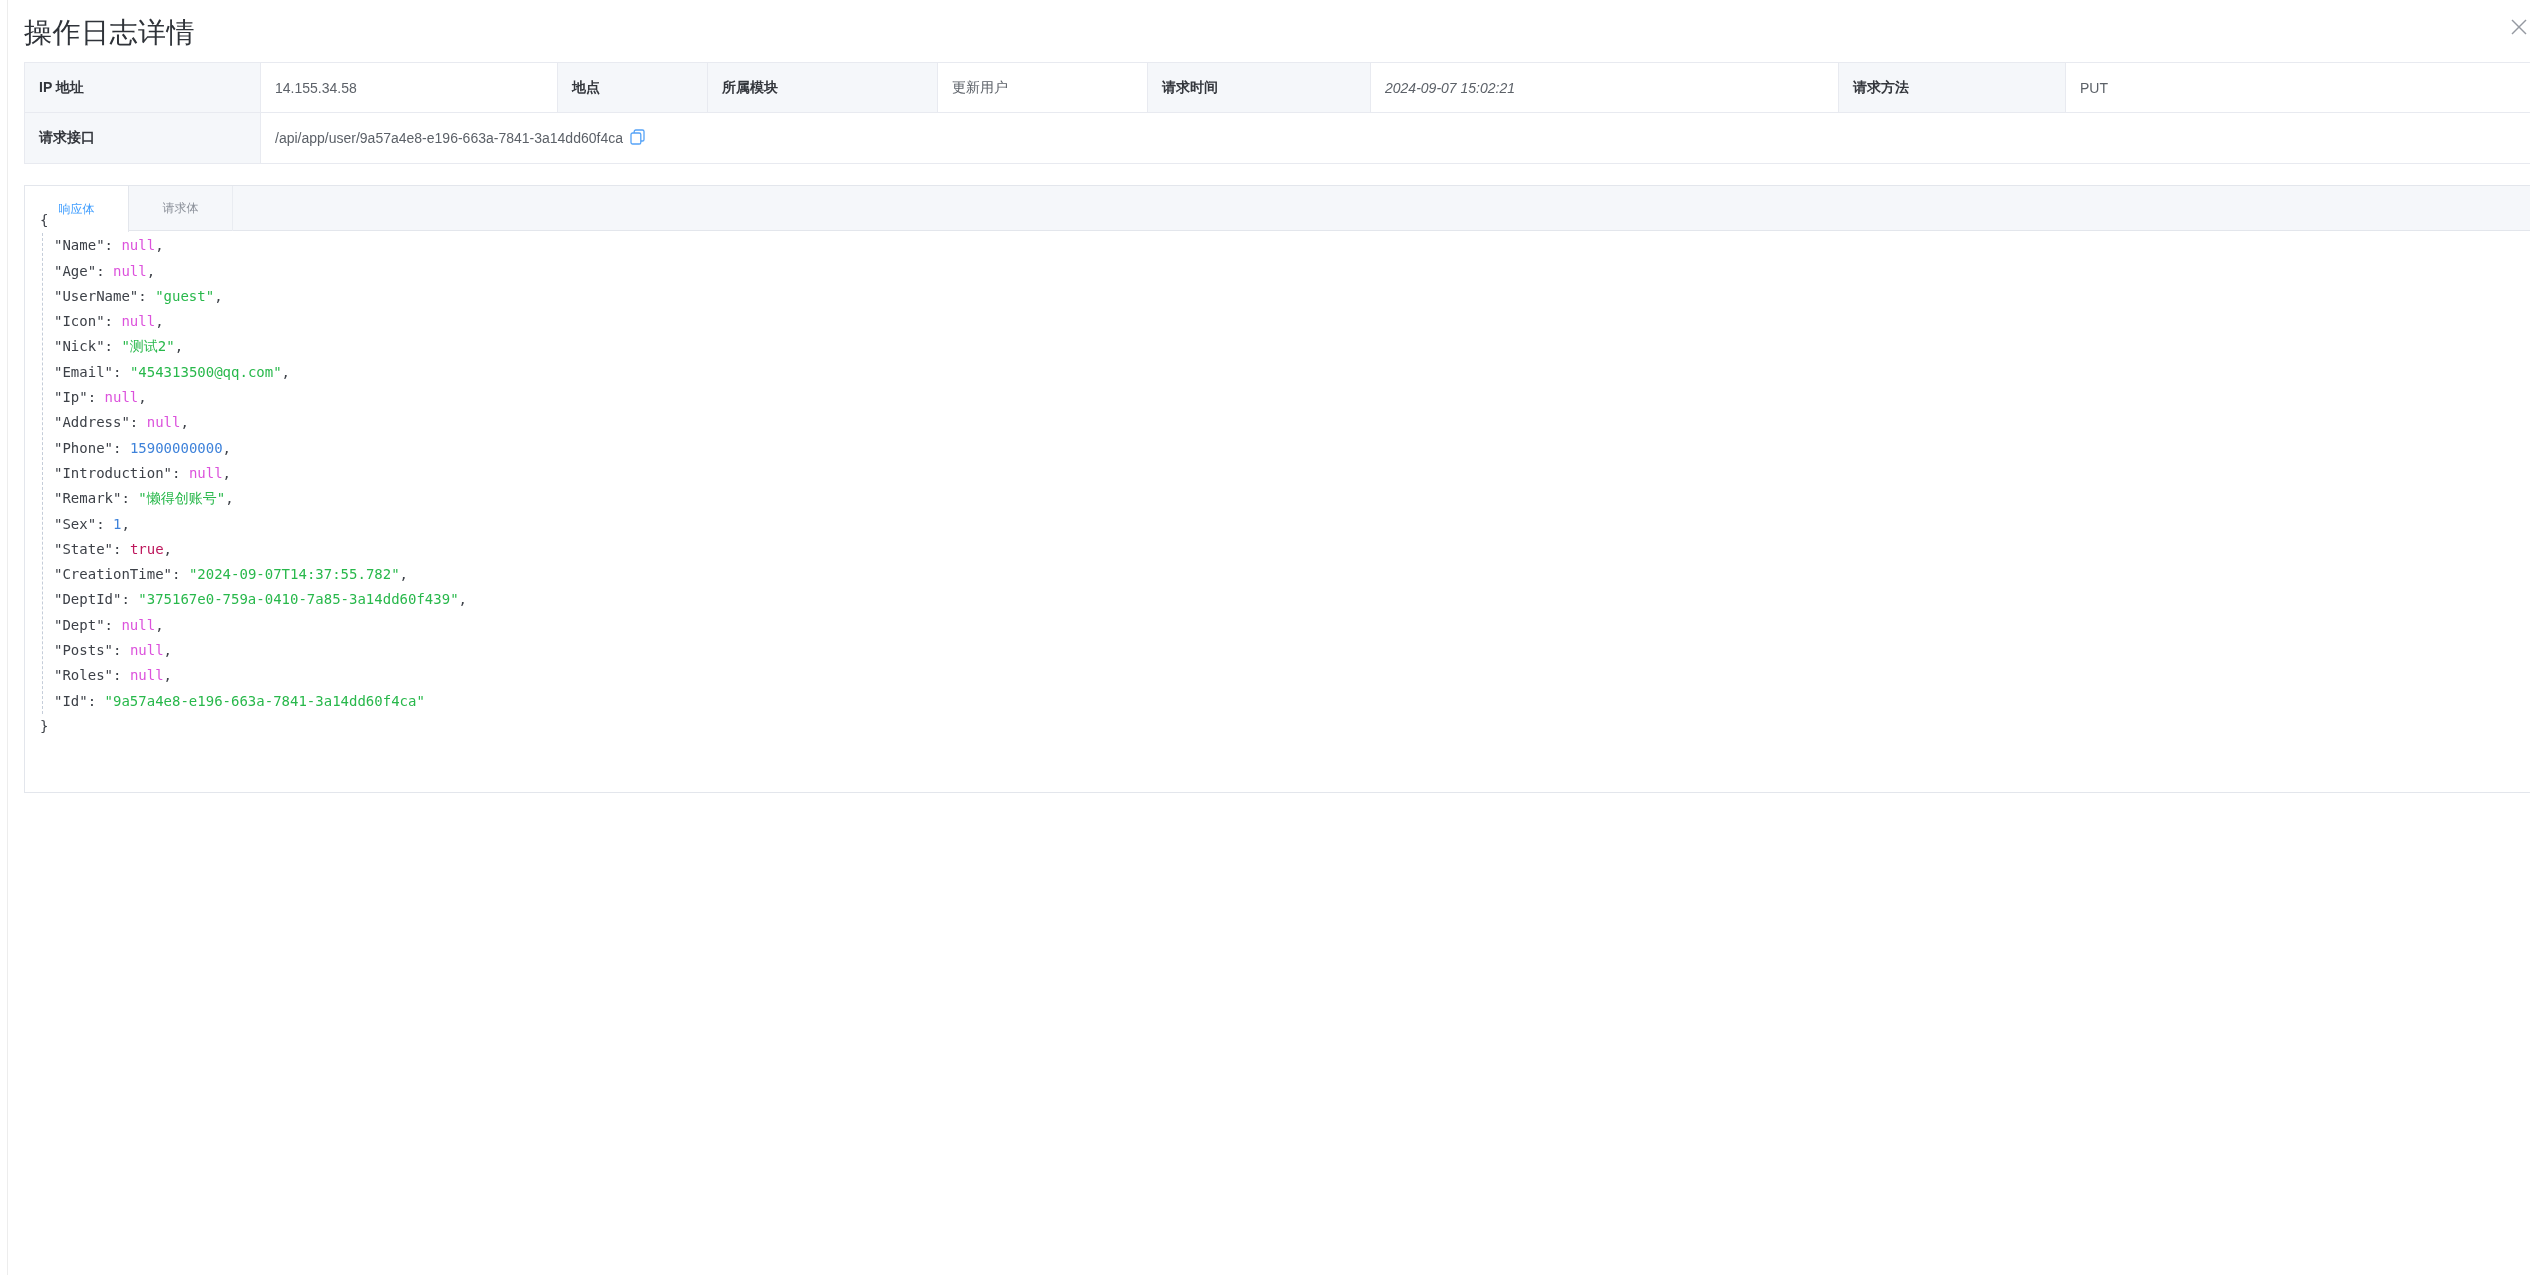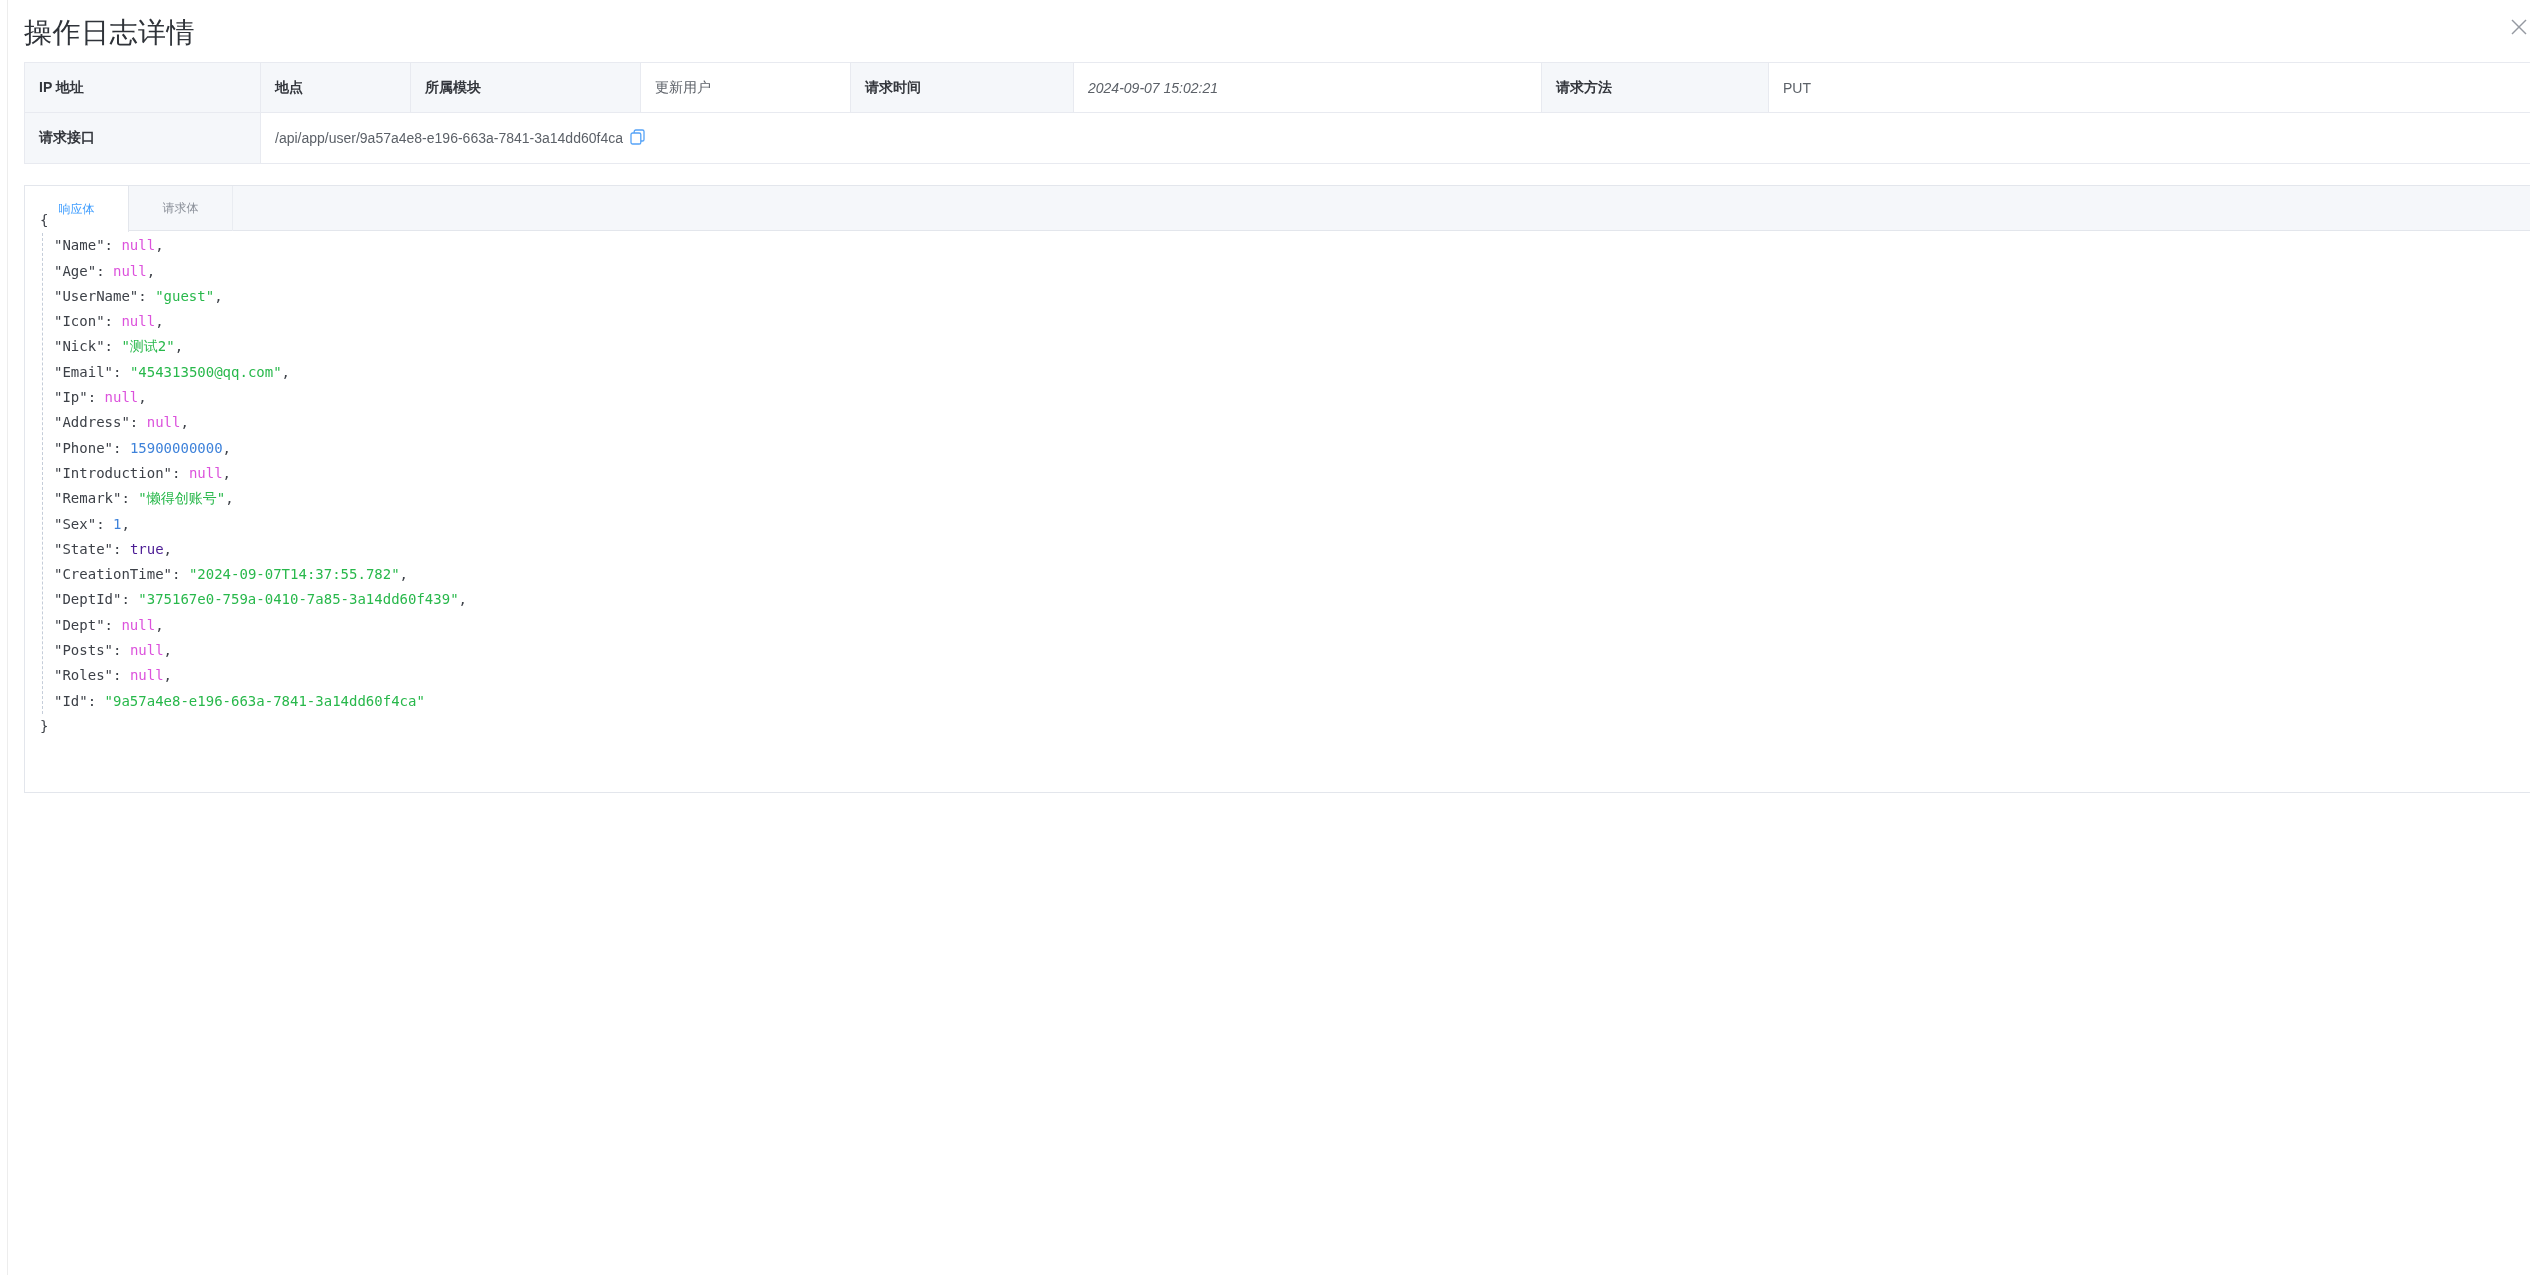--- a/index.html
+++ b/index.html
@@ -49,41 +49,42 @@
                font-size:14px; line-height:25.3px; color:#3d4148; }
   .json-line { white-space:pre; position:relative; }
   .json-line.field { padding-left:14px; }
   .indent-guide { position:absolute; left:2px; top:25.3px; height:481px;
                   border-left:1px dashed #c5cdd9; }
   .tok-key { color:#3d4148; }
   .tok-punc { color:#3d4148; }
   .tok-string { color:#28b84b; }
   .tok-null { color:#dc52dc; }
   .tok-number { color:#3e82da; }
-  .tok-boolean { color:#4c1d95; }
+  .tok-boolean { color:#be185d; }
 </style>
 </head>
 <body>
 
 <div class="page-edge"></div>
 
 <div class="dlg-title">操作日志详情</div>
 
 <div class="dlg-close">
   <span>
     <svg width="18" height="18" viewBox="0 0 18 18">
       <line x1="2" y1="2" x2="16" y2="16" stroke="#9599a1" stroke-width="1.4"></line>
       <line x1="16" y1="2" x2="2" y2="16" stroke="#9599a1" stroke-width="1.4"></line>
     </svg>
   </span>
 </div>
 
 <div class="details">
   <div class="drow first">
     <div class="dcell dlabel w-l0">IP 地址</div>
+    <div class="dcell dvalue w-v0">14.155.34.58</div>
     <div class="dcell dlabel w-l1">地点</div>
     <div class="dcell dlabel w-l2">所属模块</div>
     <div class="dcell dvalue w-v2">更新用户</div>
     <div class="dcell dlabel w-l3">请求时间</div>
     <div class="dcell dvalue w-v3">2024-09-07 15:02:21</div>
     <div class="dcell dlabel w-l4">请求方法</div>
     <div class="dcell dvalue w-v4 last">PUT</div>
   </div>
   <div class="drow">
     <div class="dcell dlabel w-l0">请求接口</div>

